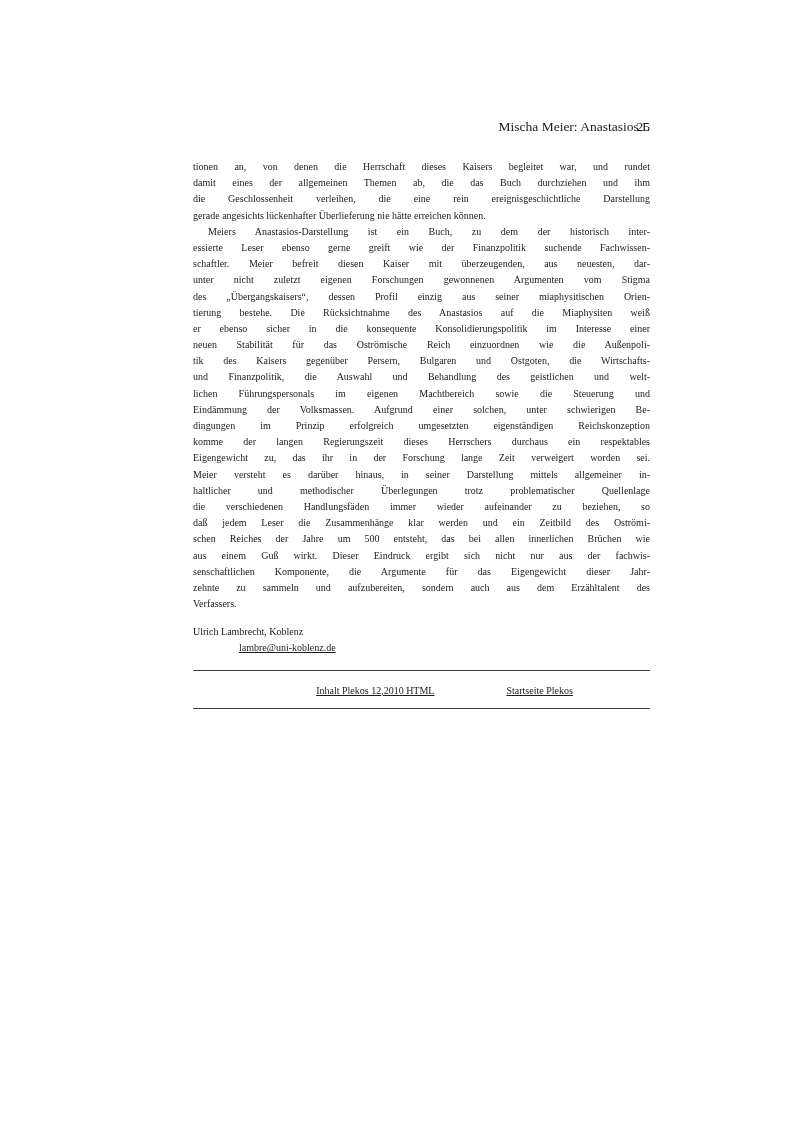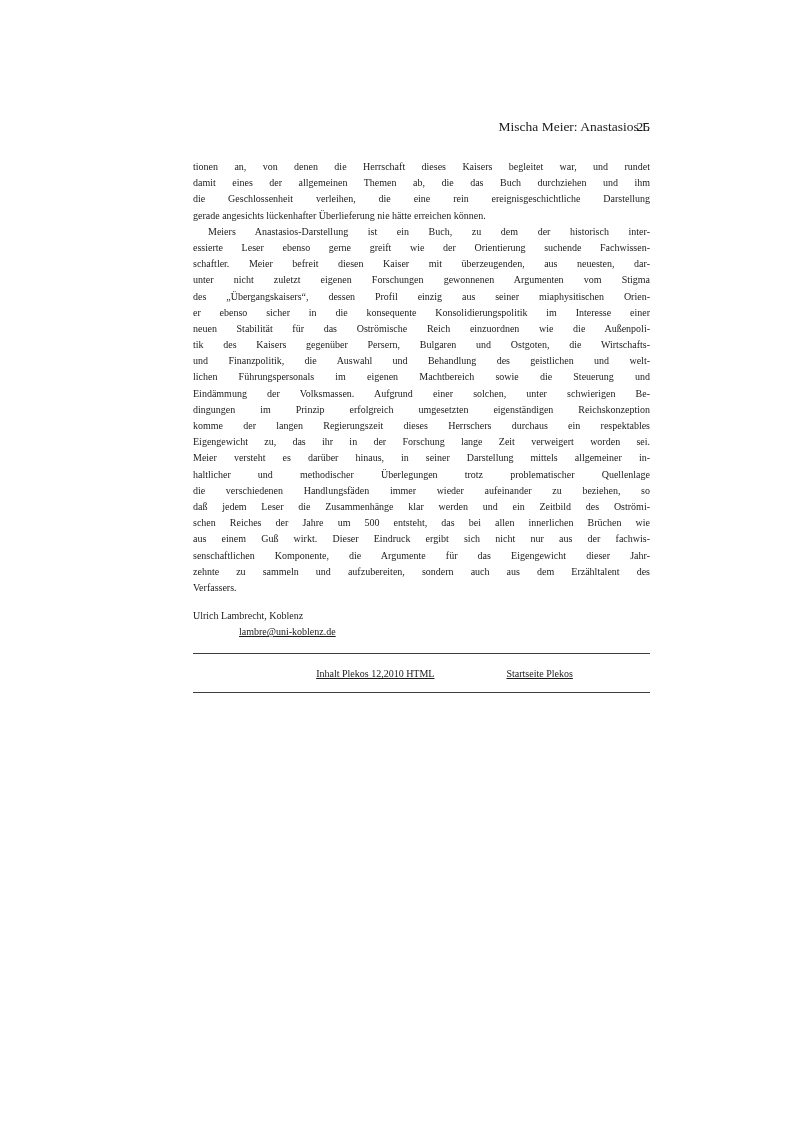--- a/index.html
+++ b/index.html
@@ -90,24 +90,25 @@
 
     <div>
         <div class="para">
           <div class="line">tionen an, von denen die Herrschaft dieses Kaisers begleitet war, und rundet</div>
           <div class="line">damit eines der allgemeinen Themen ab, die das Buch durchziehen und ihm</div>
           <div class="line">die Geschlossenheit verleihen, die eine rein ereignisgeschichtliche Darstellung</div>
           <div class="line last">gerade angesichts lückenhafter Überlieferung nie hätte erreichen können.</div>
         </div>
         <div class="para">
           <div class="line indent">Meiers Anastasios-Darstellung ist ein Buch, zu dem der historisch inter-</div>
-          <div class="line">essierte Leser ebenso gerne greift wie der Orientierung suchende Fachwissen-</div>
+          <div class="line">essierte Leser ebenso gerne greift wie der Finanzpolitik suchende Fachwissen-</div>
           <div class="line">schaftler. Meier befreit diesen Kaiser mit überzeugenden, aus neuesten, dar-</div>
           <div class="line">unter nicht zuletzt eigenen Forschungen gewonnenen Argumenten vom Stigma</div>
           <div class="line">des „Übergangskaisers“, dessen Profil einzig aus seiner miaphysitischen Orien-</div>
+          <div class="line">tierung bestehe. Die Rücksichtnahme des Anastasios auf die Miaphysiten weiß</div>
           <div class="line">er ebenso sicher in die konsequente Konsolidierungspolitik im Interesse einer</div>
           <div class="line">neuen Stabilität für das Oströmische Reich einzuordnen wie die Außenpoli-</div>
           <div class="line">tik des Kaisers gegenüber Persern, Bulgaren und Ostgoten, die Wirtschafts-</div>
           <div class="line">und Finanzpolitik, die Auswahl und Behandlung des geistlichen und welt-</div>
           <div class="line">lichen Führungspersonals im eigenen Machtbereich sowie die Steuerung und</div>
           <div class="line">Eindämmung der Volksmassen. Aufgrund einer solchen, unter schwierigen Be-</div>
           <div class="line">dingungen im Prinzip erfolgreich umgesetzten eigenständigen Reichskonzeption</div>
           <div class="line">komme der langen Regierungszeit dieses Herrschers durchaus ein respektables</div>
           <div class="line">Eigengewicht zu, das ihr in der Forschung lange Zeit verweigert worden sei.</div>
           <div class="line">Meier versteht es darüber hinaus, in seiner Darstellung mittels allgemeiner in-</div>

